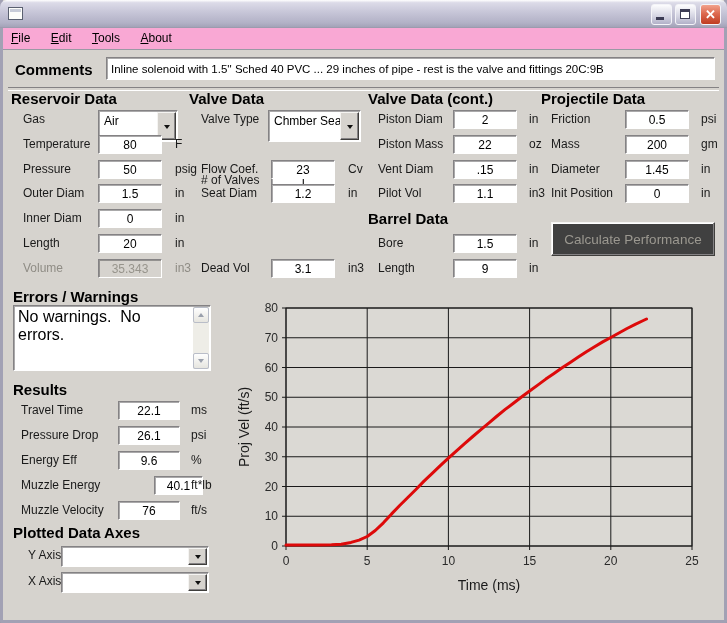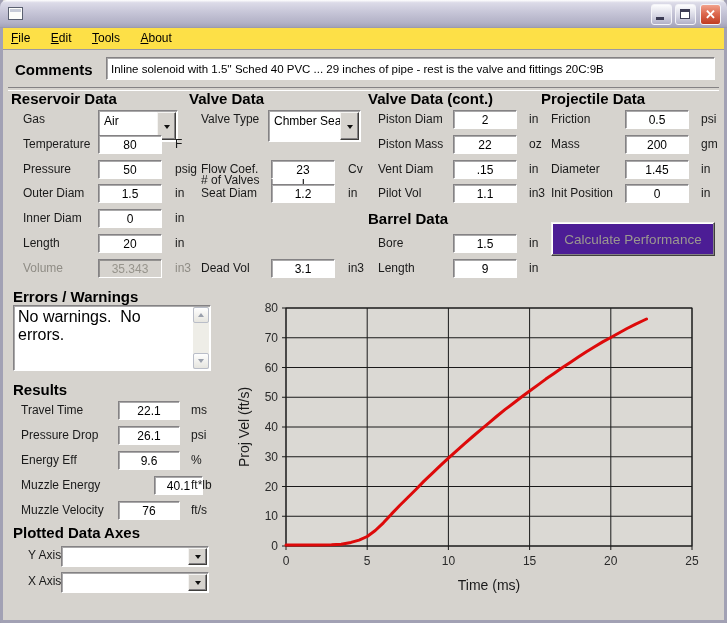--- a/index.html
+++ b/index.html
@@ -19,21 +19,21 @@
     border:1px solid #f4f4f8;box-sizing:border-box;cursor:pointer;}
   .tb-min{right:55px;background:linear-gradient(#fdfdfe,#d4d4e2 60%,#b2b1c8);}
   .tb-max{right:31px;background:linear-gradient(#fdfdfe,#d4d4e2 60%,#b2b1c8);}
   .tb-close{right:6px;background:linear-gradient(#f2a28c,#dd6a50 45%,#c03c22);}
   .tb-min .glyph{position:absolute;left:4px;bottom:4px;width:8px;height:3px;background:#3c3c54;}
   .tb-max .glyph{position:absolute;left:4px;top:4px;width:10px;height:10px;
     border:1px solid #3c3c54;border-top-width:3px;box-sizing:border-box;background:#fff;}
   .tb-close .glyph{position:absolute;left:0;top:2px;width:100%;text-align:center;
     color:#fff;font-size:13px;font-weight:bold;}
   
-  .menubar{position:absolute;left:0;right:0;top:28px;height:21px;background:#fde047;
+  .menubar{position:absolute;left:0;right:0;top:28px;height:21px;background:#f9a8d4;
     border-bottom:1px solid #9a99a4;}
   .menu-item{display:inline-block;padding:3px 8px 2px 8px;font-size:12px;color:#000;cursor:default;}
   .menu-item::first-letter{text-decoration:underline;}
   
   .hdr{position:absolute;font-size:15px;font-weight:bold;color:#000;}
   .sec{position:absolute;}
   .row{position:absolute;left:0;width:100%;height:21px;}
   .lbl{position:absolute;left:var(--lblx);top:2px;font-size:12px;color:#1a1a1a;white-space:nowrap;}
   .lbl.dis{color:#8f8c85;}
   .fld{position:absolute;left:var(--fldx);top:0;width:64px;height:19px;text-align:center;
@@ -46,21 +46,21 @@
   .combo{position:absolute;height:32px;background:#fff;border:1px solid;
     border-color:#848284 #ffffff #ffffff #848284;box-shadow:inset 1px 1px 0 rgba(66,65,66,.45);
     box-sizing:border-box;cursor:default;}
   .combo-text{position:absolute;left:2px;top:1px;right:20px;bottom:1px;font-size:12px;
     padding:2px 3px 0 3px;white-space:nowrap;overflow:hidden;}
   .combo.focused .combo-text{background:#d946ef;outline:1px dotted #1a1a1a;outline-offset:-1px;margin-top:26px;}
   .combo-btn{position:absolute;right:1px;top:1px;bottom:1px;width:17px;background:#d6d3ce;
     border:1px solid;border-color:#f5f4f2 #3f3e3c #3f3e3c #f5f4f2;
     box-shadow:inset -1px -1px 0 #848284;display:flex;align-items:center;justify-content:center;}
   .arrow-dn{width:0;height:0;border:3.5px solid transparent;border-top:4.5px solid #111;margin-top:4px;}
-  .calc-btn{position:absolute;background:#4c1d95;font-family:"Liberation Sans",sans-serif;
+  .calc-btn{position:absolute;background:#404040;font-family:"Liberation Sans",sans-serif;
     font-size:13.5px;color:#9b9890;border:1px solid;border-color:#f5f4f2 #3f3e3c #3f3e3c #f5f4f2;
     box-shadow:inset -1px -1px 0 #848284,inset 1px 1px 0 #ffffff;box-sizing:border-box;}
   
   .errbox{position:absolute;left:0;top:17px;width:198px;height:66px;background:#fff;
     border:1px solid;border-color:#848284 #ffffff #ffffff #848284;
     box-shadow:inset 1px 1px 0 rgba(66,65,66,.45);box-sizing:border-box;}
   .err-text{position:absolute;left:4px;top:2px;right:20px;font-size:16px;color:#000;white-space:pre-wrap;}
   .sbar{position:absolute;right:1px;top:1px;bottom:1px;width:16px;background:#eeede7;}
   .sbtn{position:absolute;left:0;width:16px;height:16px;background:linear-gradient(#fefefe,#e6e5df);
     border:1px solid #b9bdc8;border-radius:2px;box-sizing:border-box;

